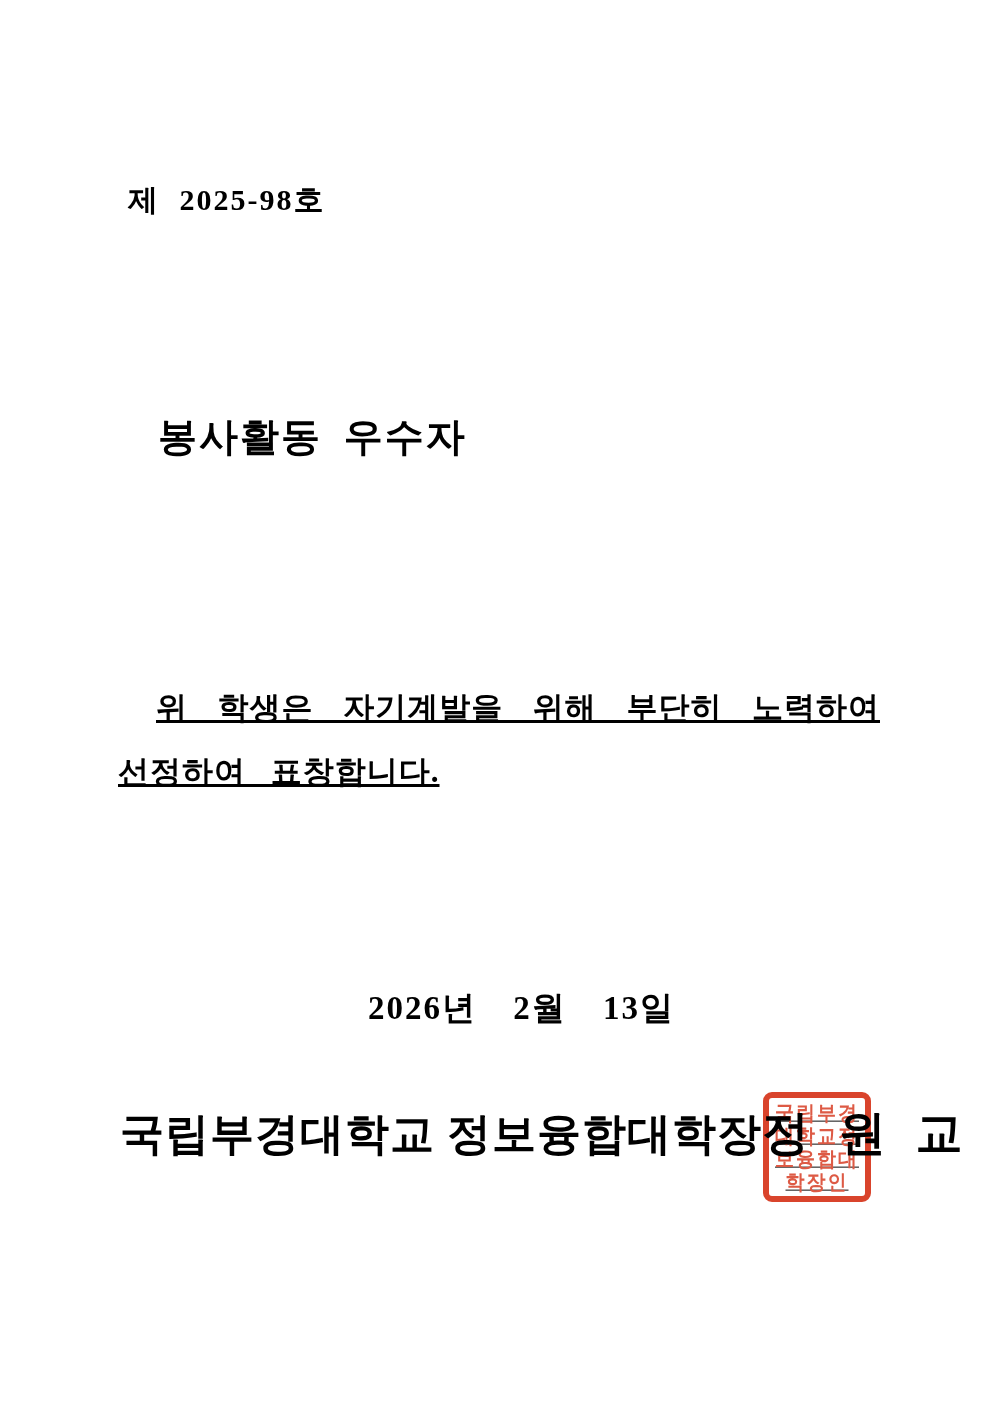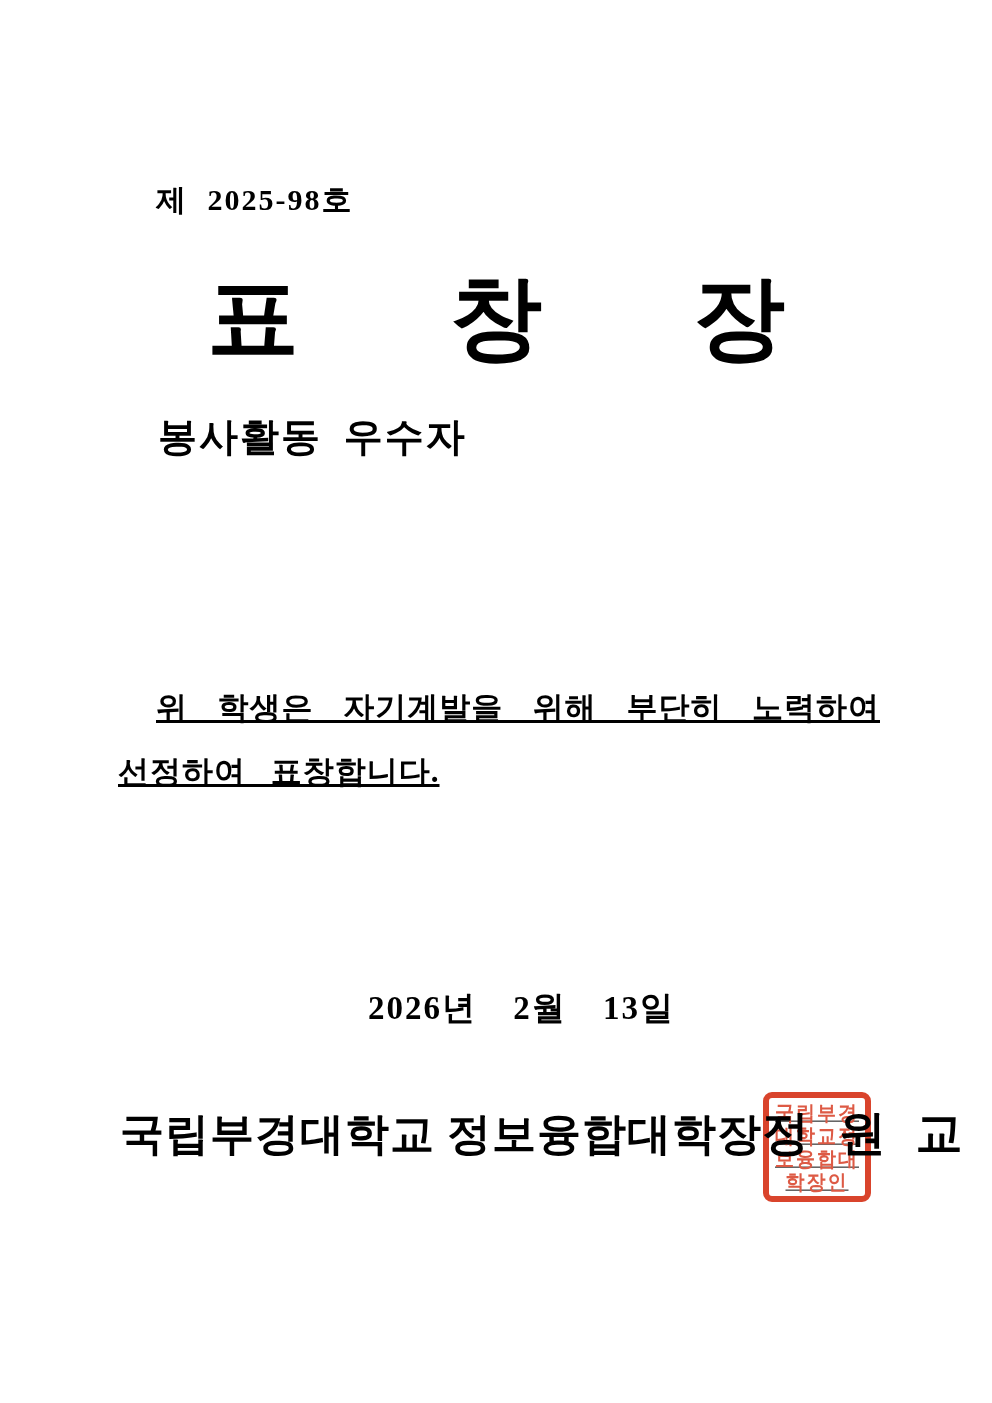--- a/index.html
+++ b/index.html
@@ -18,21 +18,20 @@
 
   .doc-number {
     position: absolute;
     left: 128px;
     top: 180px;
     font-size: 30px;
     font-weight: bold;
     letter-spacing: 2px;
     word-spacing: 10px;
     white-space: pre;
-    margin-left: 28px;
   }
 
   .cert-title {
     position: absolute;
     left: 0;
     right: 0;
     top: 268px;
     text-align: center;
     font-size: 92px;
     font-weight: bold;
@@ -152,21 +151,20 @@
     white-space: nowrap;
   }
 </style>
 </head>
 <body>
 
 <div class="page">
 
   <div class="doc-number">제 2025-98호</div>
 
-  <div class="cert-title">표 창 장</div>
 
   <div class="award-category">봉사활동 우수자</div>
 
 
   <div class="body-text">
     <div class="body-line first">위 학생은 자기계발을 위해 부단히 노력하여</div>
     <div class="body-line last">선정하여 표창합니다.</div>
   </div>
 
   <div class="issue-date">2026년 2월 13일</div>

